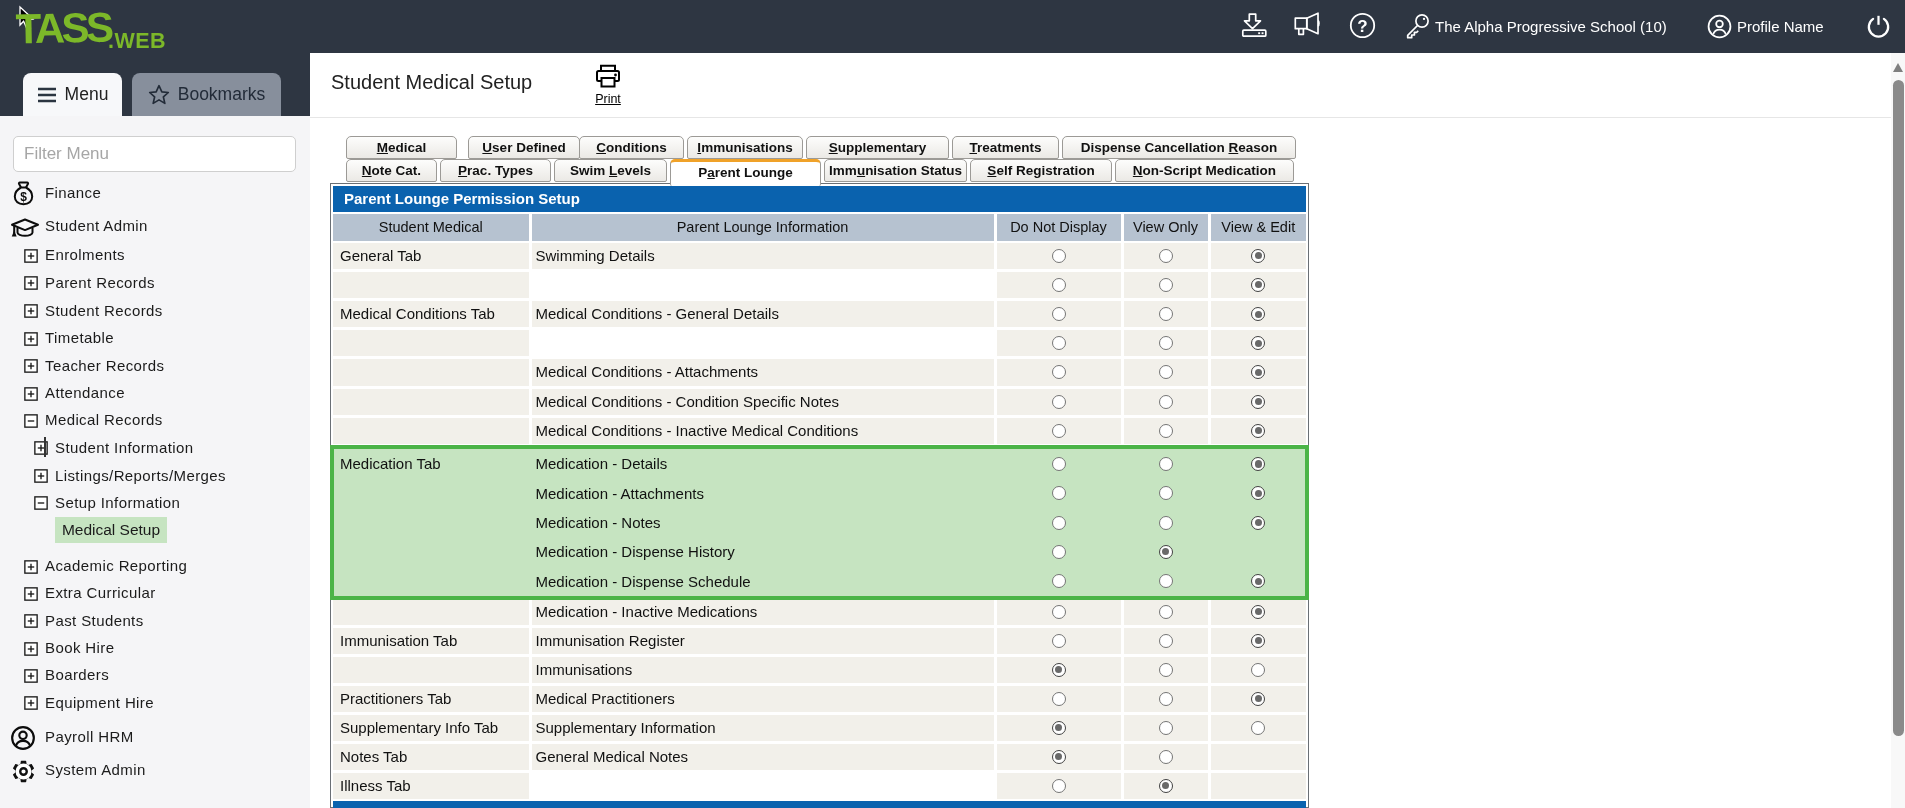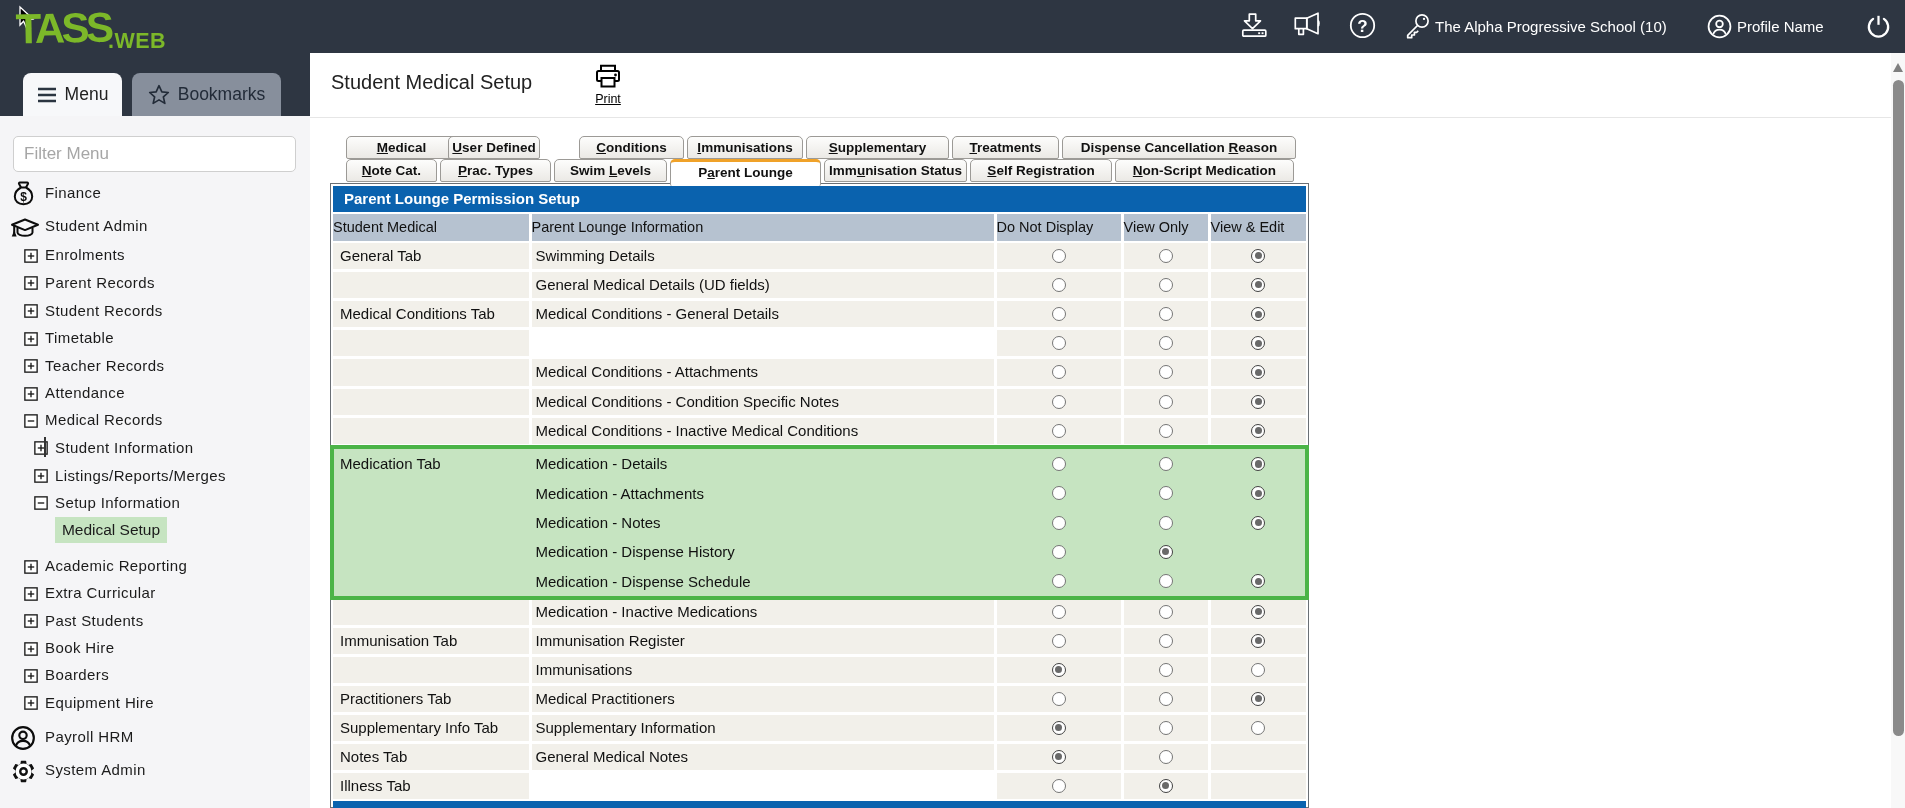--- a/index.html
+++ b/index.html
@@ -42,21 +42,21 @@
 .row, .grow { position:absolute; left:333px; width:973px; height:26.2px; z-index:2; }
 .grow { height:29.3px; z-index:4; }
 .cell { position:absolute; top:0; height:100%; background:#f2f0ea; }
 .c1 { left:0; width:195.5px; padding-left:7px; }
 .c2 { left:198.5px; width:462px; padding-left:4px; }
 .c3 { left:663.5px; width:124px; }
 .c4 { left:790.5px; width:84px; }
 .c5 { left:877.5px; width:95.5px; }
 .row .cell { font-size:15px; color:#111; line-height:26.2px; white-space:nowrap; }
 .grow .cell { background:transparent; font-size:15px; color:#111; line-height:29.3px; white-space:nowrap; }
-.hdr .cell { background:#b6c2d0; font-size:14.5px; color:#111; line-height:27px;
+.hdr .cell { background:#b6c2d0; font-size:14.5px; color:#111; text-align:center; line-height:27px;
   padding-left:0; }
 .rad { position:absolute; top:50%; left:50%; width:14px; height:14px; margin:-7px 0 0 -7px;
   border:1.6px solid #757575; border-radius:50%; background:#fff; }
 .rad.on { border-color:#424242; }
 .rad.on:after { content:""; position:absolute; left:50%; top:50%; width:7.2px; height:7.2px;
   margin:-3.6px 0 0 -3.6px; border-radius:50%; background:#696969; }
 .rad { }
 #greenbox { position:absolute; left:330px; top:444.5px; width:979px; height:155px;
   border:4px solid #4bb447; background:#c6e4c1; z-index:3; }
 #botblue { position:absolute; left:333px; top:800.5px; width:973px; height:7.5px; background:#0a62ae; z-index:2; }
@@ -270,21 +270,21 @@
 </div>
 <div id="pghead">Student Medical Setup</div>
 <div id="hrline"></div>
 <div id="printbox"><svg width="28" height="26" viewBox="0 0 28 26" fill="none" stroke="#000" stroke-width="2">
       <path d="M7 8V2.8h14V8"></path>
       <rect x="3" y="8" width="22" height="10" rx="1.5"></rect>
       <circle cx="21.5" cy="12" r="1.4" fill="#000" stroke="none"></circle>
       <rect x="7.5" y="15" width="13" height="8.5" fill="#fff"></rect>
     </svg><div class="plabel">Print</div></div>
 <div class="tab" style="left:346px;top:135.5px;width:111px"><u>M</u>edical</div>
-<div class="tab" style="left:448px;top:135.5px;width:92px"><u>U</u>ser Defined</div>
+<div class="tab" style="left:468px;top:135.5px;width:112px"><u>U</u>ser Defined</div>
 <div class="tab" style="left:579px;top:135.5px;width:105px"><u>C</u>onditions</div>
 <div class="tab" style="left:687px;top:135.5px;width:116px"><u>I</u>mmunisations</div>
 <div class="tab" style="left:806px;top:135.5px;width:143px"><u>S</u>upplementary</div>
 <div class="tab" style="left:952px;top:135.5px;width:107px"><u>T</u>reatments</div>
 <div class="tab" style="left:1062px;top:135.5px;width:234px">Dispense Cancellation <u>R</u>eason</div>
 <div class="tab" style="left:346px;top:159px;width:91px"><u>N</u>ote Cat.</div>
 <div class="tab" style="left:440px;top:159px;width:111px"><u>P</u>rac. Types</div>
 <div class="tab" style="left:554px;top:159px;width:113px">Swim <u>L</u>evels</div>
 <div class="tab active" style="left:670px;top:159px;width:151px">P<u>a</u>rent Lounge</div>
 <div class="tab" style="left:824px;top:159px;width:143px">Imm<u>u</u>nisation Status</div>
@@ -308,21 +308,20 @@
     </div>
     <div class="cell c4">
       <span class="rad"></span>
     </div>
     <div class="cell c5">
       <span class="rad on"></span>
     </div>
   </div>
 <div class="row" style="top:271.8px">
     <div class="cell c1"></div>
-    <div class="cell c2">General Medical Details (UD fields)</div>
     <div class="cell c3">
       <span class="rad"></span>
     </div>
     <div class="cell c4">
       <span class="rad"></span>
     </div>
     <div class="cell c5">
       <span class="rad on"></span>
     </div>
   </div>

